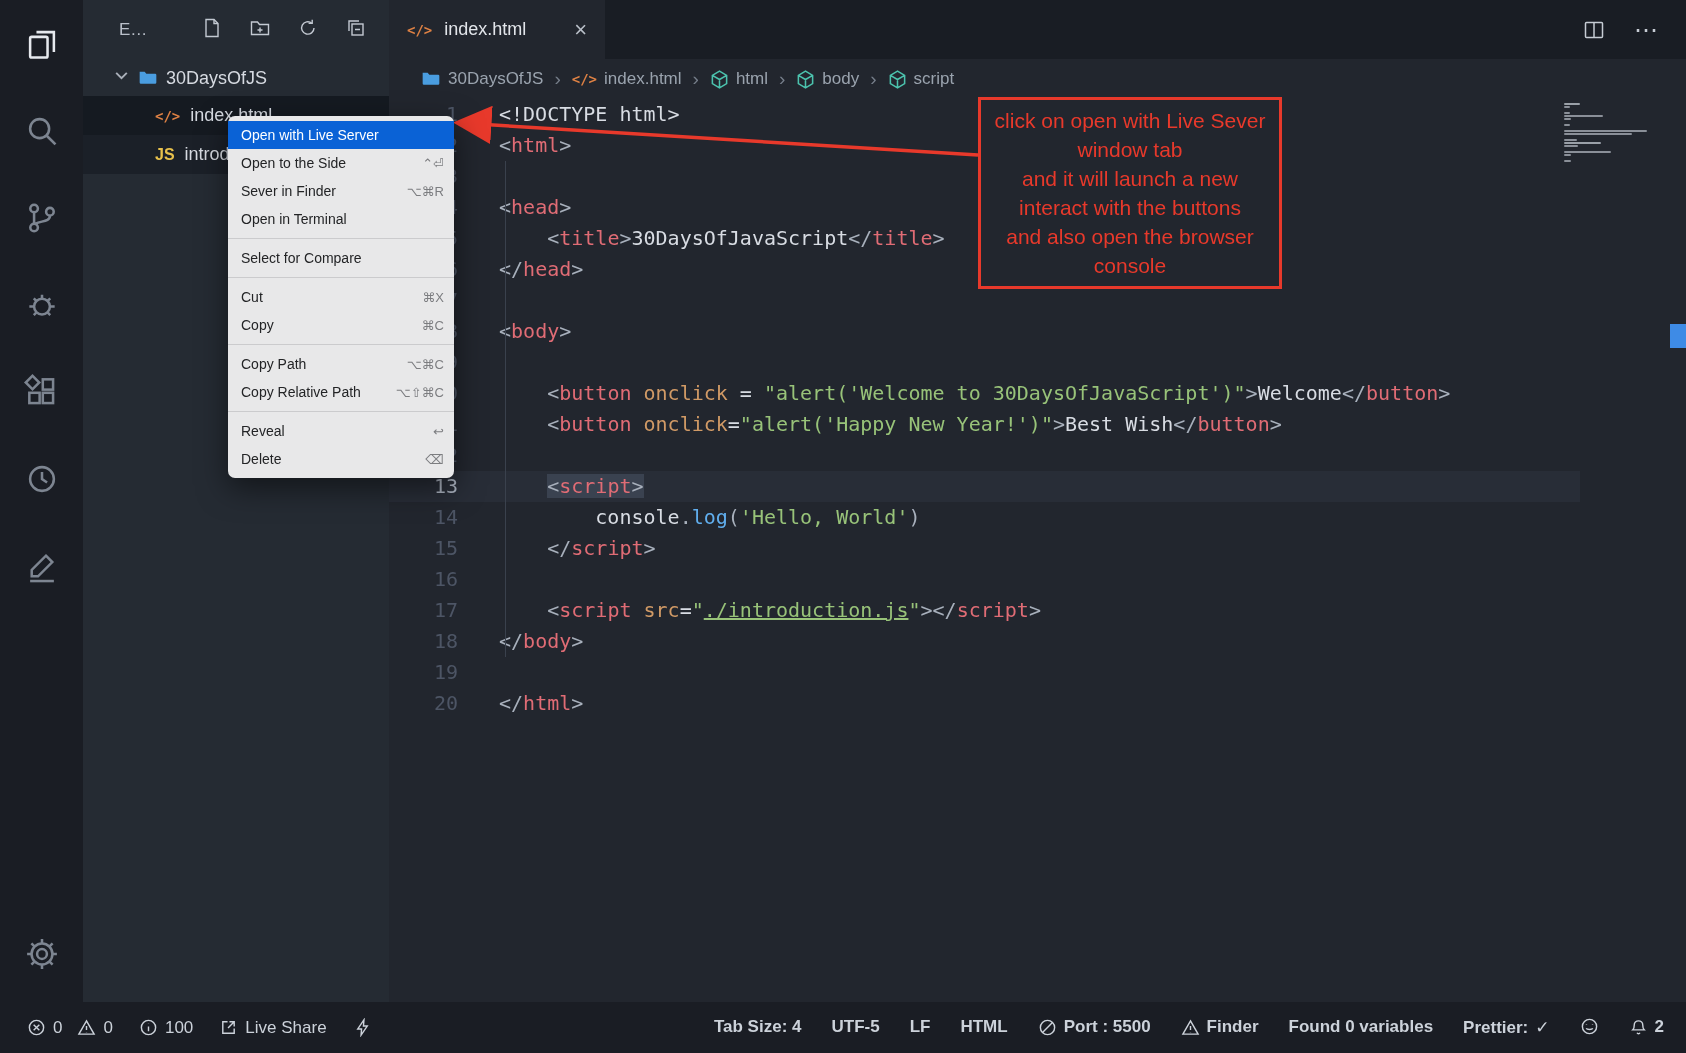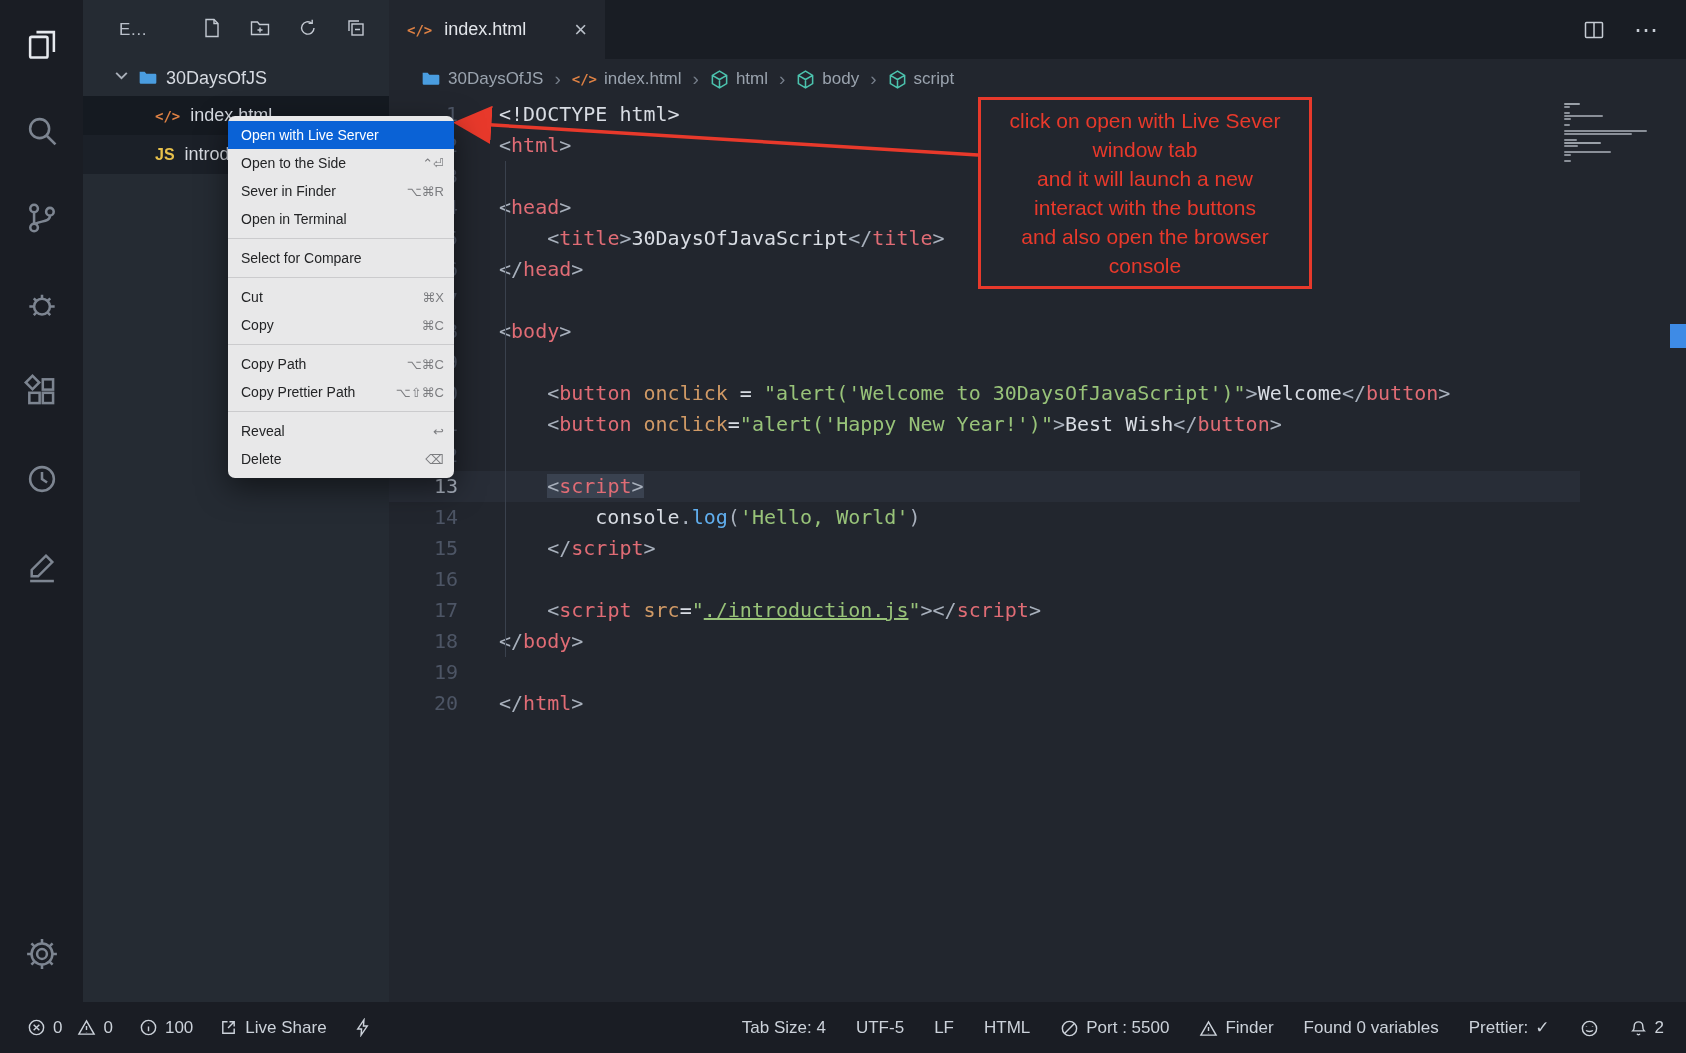--- a/index.html
+++ b/index.html
@@ -61,42 +61,42 @@
   .tk-str{color:#98c379} .tk-fn{color:#61afef} .tk-wh{color:#d8dce3}
   .tk-lnk{color:#98c379; text-decoration:underline}
   .tk-hl{background:#3a4250;}
   .indent-guide { position:absolute; left:116px; top:62px; width:1px; height:496px; background:#3a414d; }
 
   .minimap { position:absolute; top:4px; right:30px; width:92px; }
   .mm-line { height:2px; margin-bottom:1px; border-radius:1px; }
   .scroll-marker { position:absolute; right:0; top:225px; width:16px; height:24px; background:#3e8be6; }
 
   
-  .annotation-box { position:absolute; left:978px; top:97px; width:334px; border:3px solid #e8392b;
+  .annotation-box { position:absolute; left:978px; top:97px; width:304px; border:3px solid #e8392b;
                     color:#e8392b; font-size:21px; line-height:29px; text-align:center;
                     padding:6px 4px; z-index:45; }
   .arrow-svg { position:absolute; left:430px; top:95px; width:580px; height:80px; z-index:46; pointer-events:none; }
 
   
   .context-menu { position:absolute; left:228px; top:116px; width:226px; background:#e8e8e9;
                   border-radius:7px; box-shadow:0 10px 30px rgba(0,0,0,.5); padding:5px 0;
                   z-index:60; font-size:14px; color:#232426; }
   .menu-item { height:28px; display:flex; align-items:center; padding:0 10px 0 13px; cursor:pointer; }
   .menu-item .menu-label { flex:1; white-space:nowrap; }
   .menu-item .menu-shortcut { color:#7c7d80; font-size:13px; }
   .menu-item.highlighted { background:#0a62d6; color:#fff; }
   .menu-item.highlighted .menu-shortcut { color:#dce7f8; }
   .menu-sep { height:1px; background:#cbcbcd; margin:5px 0; }
 
   
   .status-bar { position:absolute; left:0; right:0; bottom:0; height:51px; background:#1a1d24;
                 display:flex; align-items:center; color:#ccd2da; font-size:17px;
                 padding:0 22px 0 27px; z-index:20; }
   .sb-left { display:flex; gap:26px; align-items:center; }
-  .sb-right { margin-left:auto; display:flex; gap:30px; align-items:flex-end; }
+  .sb-right { margin-left:auto; display:flex; gap:30px; align-items:flex-start;font-weight:bold; }
   .sb-item { display:flex; align-items:center; gap:7px; cursor:pointer; white-space:nowrap; }
   .sb-item svg { width:19px; height:19px; stroke:currentColor; fill:none; stroke-width:1.5; }
   .check-glyph { color:#ccd2da; }
 </style>
 </head>
 <body>
 
 <div class="app">
 
   <div class="activity-bar">
@@ -415,21 +415,21 @@
       <div class="menu-item">
         <span class="menu-label">Copy</span>
         <span class="menu-shortcut">⌘C</span>
       </div>
       <div class="menu-sep"></div>
       <div class="menu-item">
         <span class="menu-label">Copy Path</span>
         <span class="menu-shortcut">⌥⌘C</span>
       </div>
       <div class="menu-item">
-        <span class="menu-label">Copy Prettier Path</span>
+        <span class="menu-label">Copy Relative Path</span>
         <span class="menu-shortcut">⌥⇧⌘C</span>
       </div>
       <div class="menu-sep"></div>
       <div class="menu-item">
         <span class="menu-label">Reveal</span>
         <span class="menu-shortcut">↩</span>
       </div>
       <div class="menu-item">
         <span class="menu-label">Delete</span>
         <span class="menu-shortcut">⌫</span>

